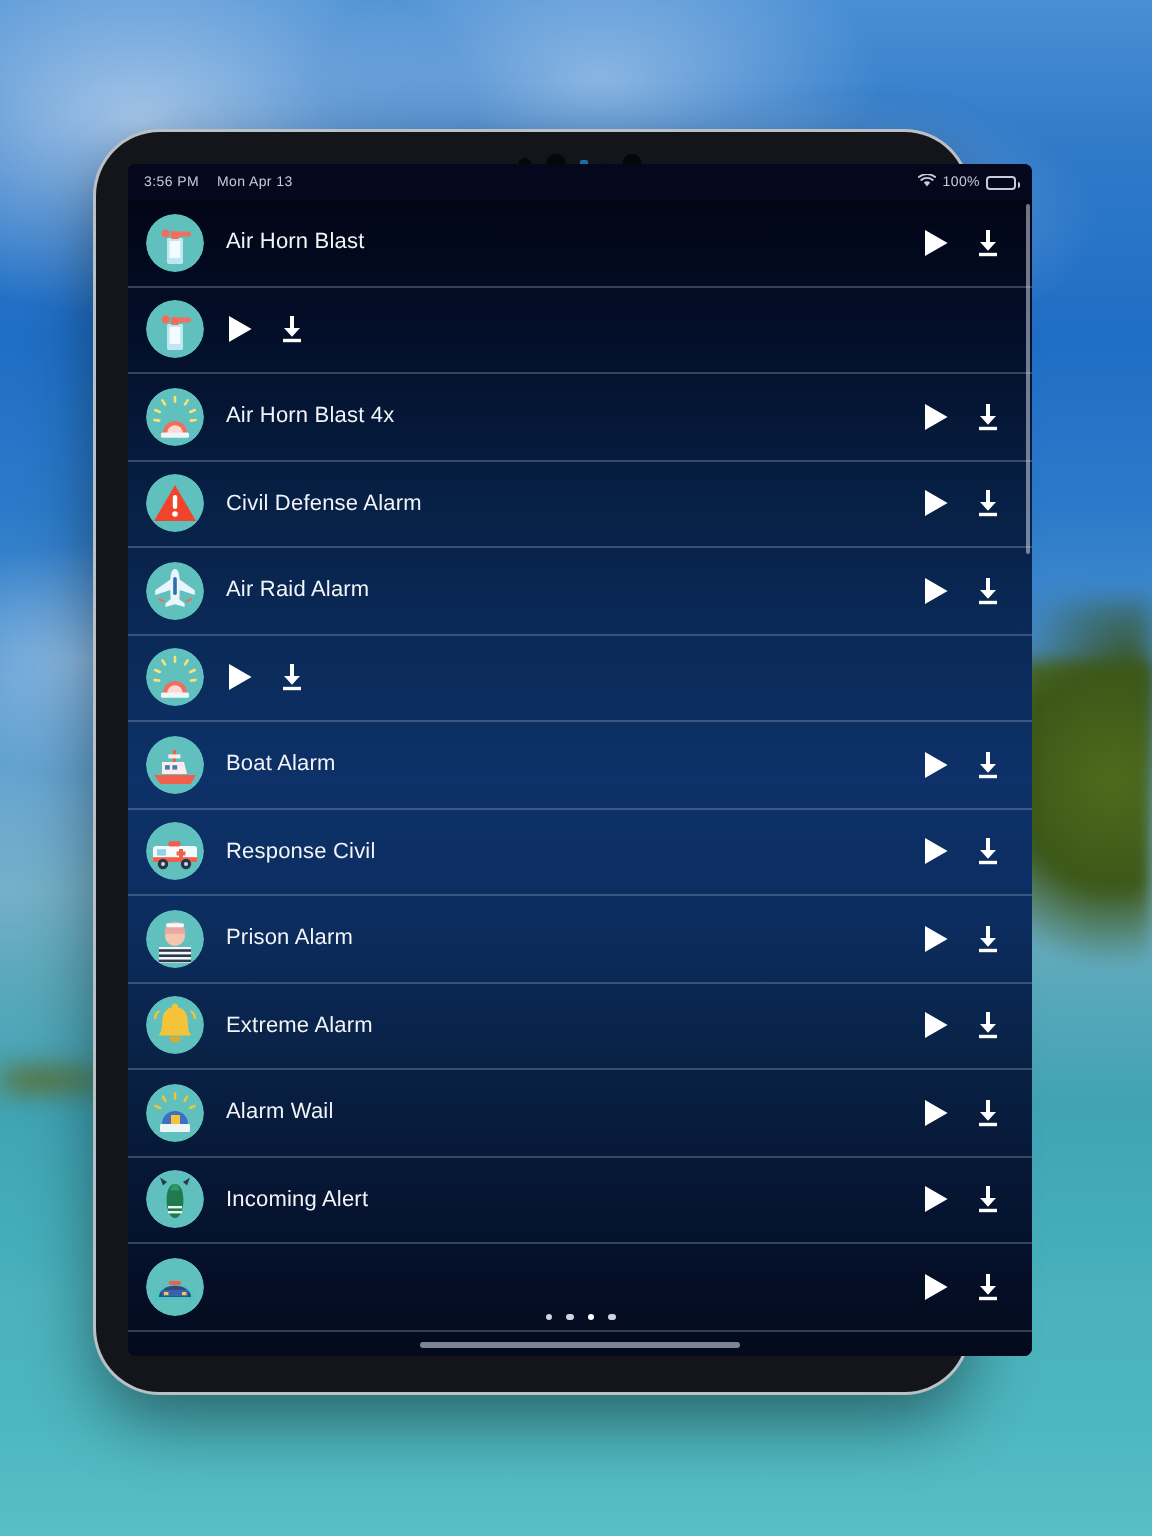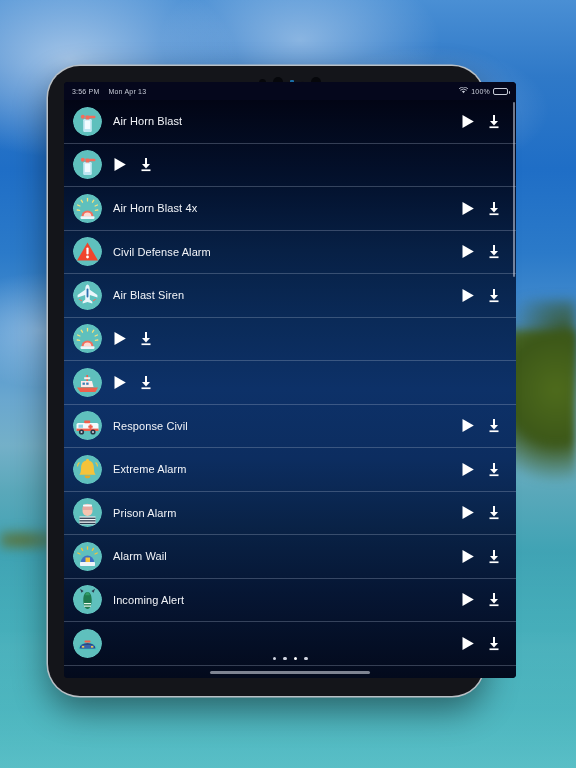--- a/index.html
+++ b/index.html
@@ -287,21 +287,21 @@
             </span>
           </div>
           <div class="row">
             <svg class="row-icon" width="29" height="29" viewBox="0 0 29 29">
               <circle cx="14.5" cy="14.5" r="14.5" fill="#5fc0bd"></circle>
               <path d="M14.5 3.5 c1.5 0 2.2 2.2 2.3 5.2 l7.6 5.4 v2.4 l-7.5-2.5 -0.2 4.6 2.6 2.1 v1.8 l-4.8-1.4 -4.8 1.4 v-1.8 l2.6-2.1 -0.2-4.6 -7.5 2.5 v-2.4 l7.6-5.4 c0.1-3 0.8-5.2 2.3-5.2 Z" fill="#eaf6fb"></path>
               <rect x="13.6" y="7.5" width="1.8" height="9" rx="0.9" fill="#2f6fb0"></rect>
               <path d="M6.5 18.5 l2.2 1.2" stroke="#f36d5c" stroke-width="1" stroke-linecap="round"></path>
               <path d="M22.5 18.5 l-2.2 1.2" stroke="#f36d5c" stroke-width="1" stroke-linecap="round"></path>
             </svg>
-            <span class="row-label">Air Blast Siren</span>
+            <span class="row-label">Air Raid Alarm</span>
             <span class="row-actions">
               <span>
                 <svg class="btn-play" width="14" height="15" viewBox="0 0 14 15">
                   <path d="M1.5 1 L12.8 7.5 L1.5 14 Z" fill="#ffffff"></path>
                 </svg>
               </span>
               <span>
                 <svg class="btn-dl" width="14" height="15" viewBox="0 0 14 15">
                   <rect x="6" y="1" width="2" height="7" fill="#ffffff"></rect>
                   <path d="M3 7 L7 11.4 L11 7 Z" fill="#ffffff"></path>
@@ -344,20 +344,21 @@
           <div class="row">
             <svg class="row-icon" width="29" height="29" viewBox="0 0 29 29">
               <circle cx="14.5" cy="14.5" r="14.5" fill="#5fc0bd"></circle>
               <path d="M4 19.5 h21 l-2.6 4.5 H7.2 Z" fill="#f0604c"></path>
               <path d="M8 13 h11 l1.5 6 H8 Z" fill="#fdeceb"></path>
               <rect x="9.5" y="14.6" width="2.4" height="2.2" fill="#3a7fb5"></rect>
               <rect x="13.2" y="14.6" width="2.4" height="2.2" fill="#3a7fb5"></rect>
               <rect x="13.4" y="7" width="1.6" height="6" fill="#f0604c"></rect>
               <rect x="11.2" y="9.2" width="6" height="2" fill="#fdeceb"></rect>
             </svg>
+            <span class="row-label">Boat Alarm</span>
             <span class="row-actions">
               <span>
                 <svg class="btn-play" width="14" height="15" viewBox="0 0 14 15">
                   <path d="M1.5 1 L12.8 7.5 L1.5 14 Z" fill="#ffffff"></path>
                 </svg>
               </span>
               <span>
                 <svg class="btn-dl" width="14" height="15" viewBox="0 0 14 15">
                   <rect x="6" y="1" width="2" height="7" fill="#ffffff"></rect>
                   <path d="M3 7 L7 11.4 L11 7 Z" fill="#ffffff"></path>
@@ -392,58 +393,58 @@
                   <rect x="6" y="1" width="2" height="7" fill="#ffffff"></rect>
                   <path d="M3 7 L7 11.4 L11 7 Z" fill="#ffffff"></path>
                   <rect x="2.5" y="12.4" width="9" height="1.7" fill="#ffffff"></rect>
                 </svg>
               </span>
             </span>
           </div>
           <div class="row">
             <svg class="row-icon" width="29" height="29" viewBox="0 0 29 29">
               <circle cx="14.5" cy="14.5" r="14.5" fill="#5fc0bd"></circle>
+              <rect x="6.5" y="18.5" width="16" height="8" fill="#f4f8fa"></rect>
+              <g fill="#2c3a4d">
+                <rect x="6.5" y="19.6" width="16" height="1.3"></rect>
+                <rect x="6.5" y="22.2" width="16" height="1.3"></rect>
+                <rect x="6.5" y="24.8" width="16" height="1.3"></rect>
+              </g>
+              <circle cx="14.5" cy="13" r="5" fill="#f6c5b0"></circle>
+              <path d="M9.3 11 a5.2 5.2 0 0 1 10.4 0 c0 0.6-0.3 0.9-1 0.9 h-8.4 c-0.7 0-1-0.3-1-0.9 Z" fill="#e8a9a0"></path>
+              <rect x="10" y="6.6" width="9" height="2" rx="0.8" fill="#f3f8fa"></rect>
+            </svg>
+            <span class="row-label">Prison Alarm</span>
+            <span class="row-actions">
+              <span>
+                <svg class="btn-play" width="14" height="15" viewBox="0 0 14 15">
+                  <path d="M1.5 1 L12.8 7.5 L1.5 14 Z" fill="#ffffff"></path>
+                </svg>
+              </span>
+              <span>
+                <svg class="btn-dl" width="14" height="15" viewBox="0 0 14 15">
+                  <rect x="6" y="1" width="2" height="7" fill="#ffffff"></rect>
+                  <path d="M3 7 L7 11.4 L11 7 Z" fill="#ffffff"></path>
+                  <rect x="2.5" y="12.4" width="9" height="1.7" fill="#ffffff"></rect>
+                </svg>
+              </span>
+            </span>
+          </div>
+          <div class="row">
+            <svg class="row-icon" width="29" height="29" viewBox="0 0 29 29">
+              <circle cx="14.5" cy="14.5" r="14.5" fill="#5fc0bd"></circle>
               <path d="M14.5 5.5 c4.3 0 6.4 3.2 6.4 7.4 0 4 0.8 5.6 1.8 6.9 H6.3 c1-1.3 1.8-2.9 1.8-6.9 0-4.2 2.1-7.4 6.4-7.4 Z" fill="#f5c33a"></path>
               <path d="M11.6 20.4 h5.8 a2.9 2.9 0 0 1-5.8 0 Z" fill="#e0a92a"></path>
               <circle cx="14.5" cy="5.2" r="1.5" fill="#f5c33a"></circle>
               <g stroke="#f5c33a" stroke-width="1.2" fill="none" stroke-linecap="round">
                 <path d="M4.6 11 a4 4 0 0 1 1.6-3.2"></path>
                 <path d="M24.4 11 a4 4 0 0 0-1.6-3.2"></path>
               </g>
             </svg>
             <span class="row-label">Extreme Alarm</span>
-            <span class="row-actions">
-              <span>
-                <svg class="btn-play" width="14" height="15" viewBox="0 0 14 15">
-                  <path d="M1.5 1 L12.8 7.5 L1.5 14 Z" fill="#ffffff"></path>
-                </svg>
-              </span>
-              <span>
-                <svg class="btn-dl" width="14" height="15" viewBox="0 0 14 15">
-                  <rect x="6" y="1" width="2" height="7" fill="#ffffff"></rect>
-                  <path d="M3 7 L7 11.4 L11 7 Z" fill="#ffffff"></path>
-                  <rect x="2.5" y="12.4" width="9" height="1.7" fill="#ffffff"></rect>
-                </svg>
-              </span>
-            </span>
-          </div>
-          <div class="row">
-            <svg class="row-icon" width="29" height="29" viewBox="0 0 29 29">
-              <circle cx="14.5" cy="14.5" r="14.5" fill="#5fc0bd"></circle>
-              <rect x="6.5" y="18.5" width="16" height="8" fill="#f4f8fa"></rect>
-              <g fill="#2c3a4d">
-                <rect x="6.5" y="19.6" width="16" height="1.3"></rect>
-                <rect x="6.5" y="22.2" width="16" height="1.3"></rect>
-                <rect x="6.5" y="24.8" width="16" height="1.3"></rect>
-              </g>
-              <circle cx="14.5" cy="13" r="5" fill="#f6c5b0"></circle>
-              <path d="M9.3 11 a5.2 5.2 0 0 1 10.4 0 c0 0.6-0.3 0.9-1 0.9 h-8.4 c-0.7 0-1-0.3-1-0.9 Z" fill="#e8a9a0"></path>
-              <rect x="10" y="6.6" width="9" height="2" rx="0.8" fill="#f3f8fa"></rect>
-            </svg>
-            <span class="row-label">Prison Alarm</span>
             <span class="row-actions">
               <span>
                 <svg class="btn-play" width="14" height="15" viewBox="0 0 14 15">
                   <path d="M1.5 1 L12.8 7.5 L1.5 14 Z" fill="#ffffff"></path>
                 </svg>
               </span>
               <span>
                 <svg class="btn-dl" width="14" height="15" viewBox="0 0 14 15">
                   <rect x="6" y="1" width="2" height="7" fill="#ffffff"></rect>
                   <path d="M3 7 L7 11.4 L11 7 Z" fill="#ffffff"></path>

